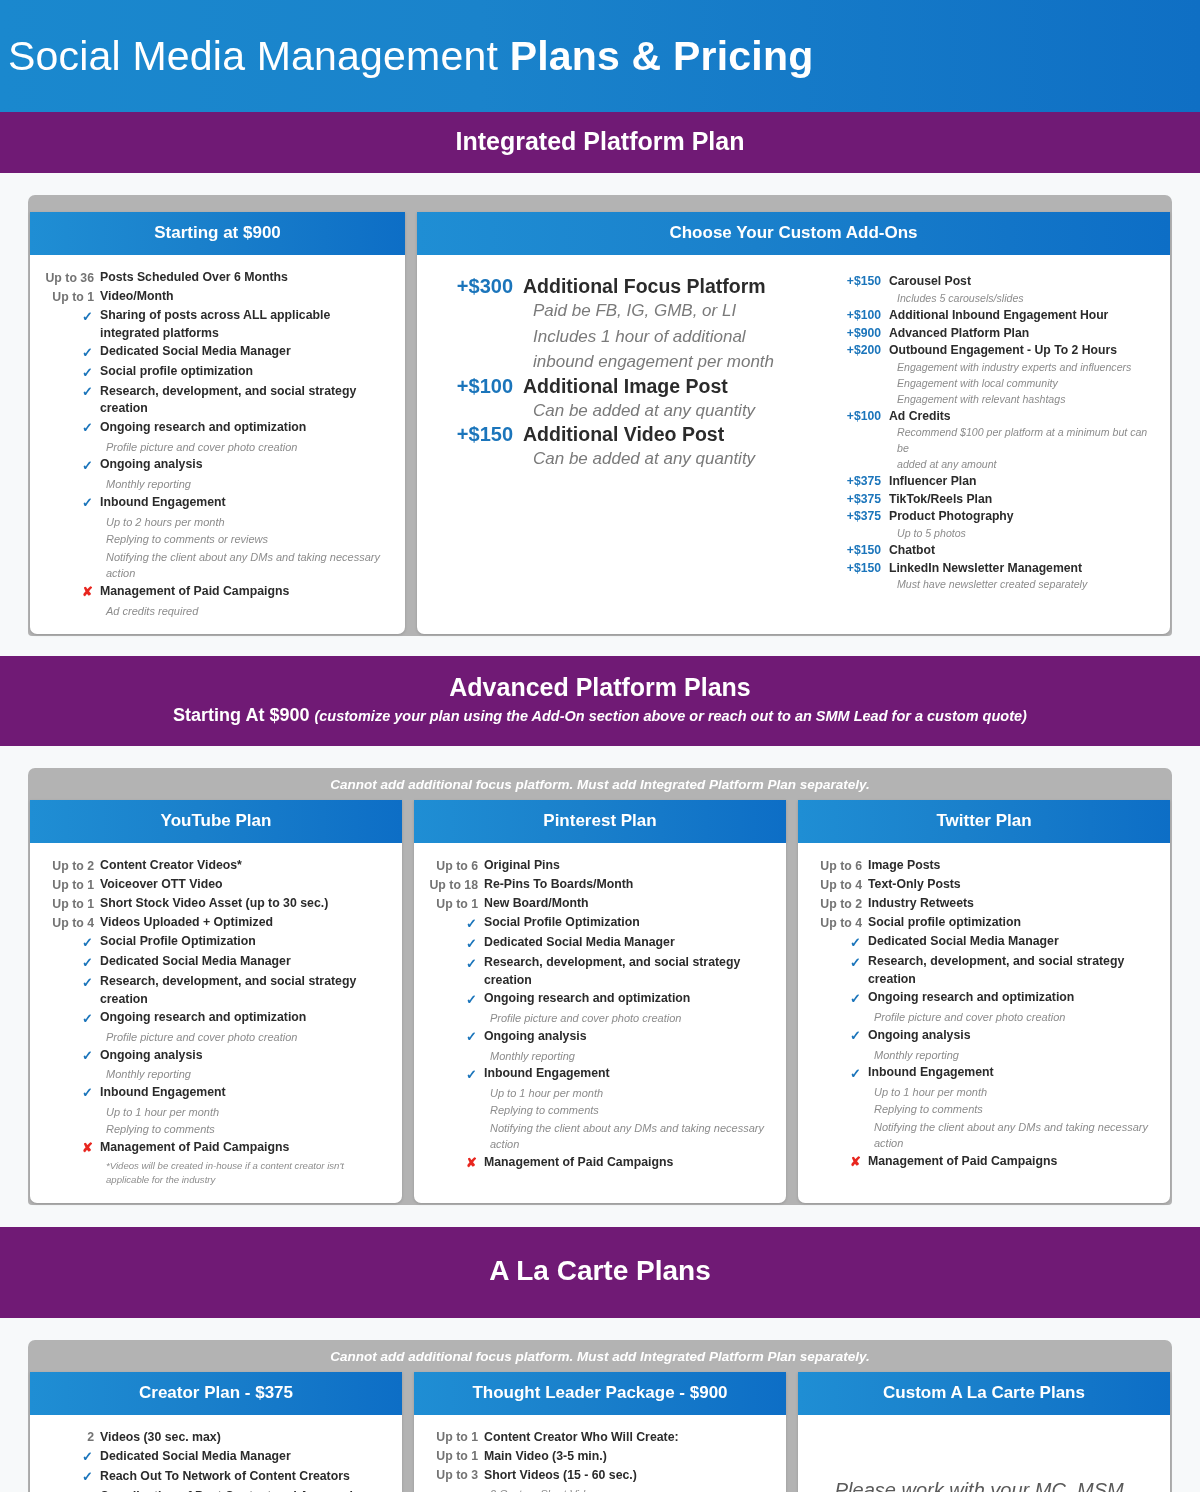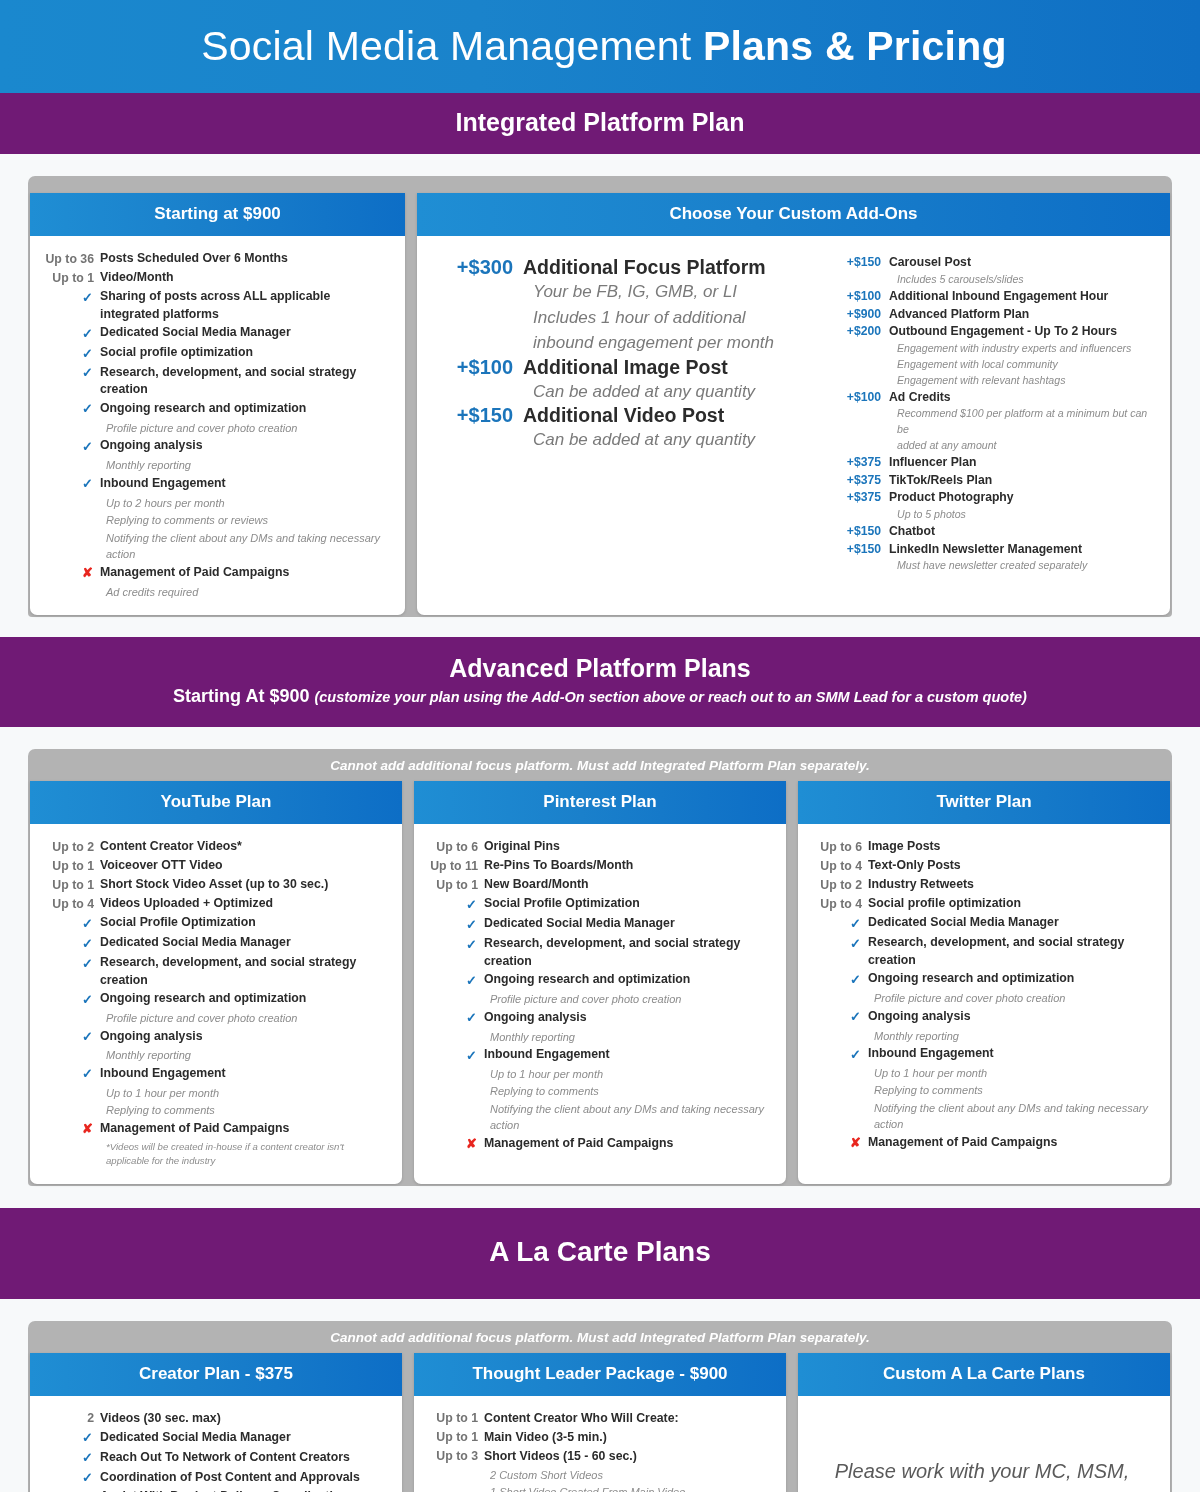--- a/index.html
+++ b/index.html
@@ -6,23 +6,23 @@
   html, body {
     width: 1200px;
     background: #f4f6f8;
     font-family: "Liberation Sans", sans-serif;
     color: #333;
   }
   .page { width: 1200px; min-height: 1492px; background: #f7f9fa; position: relative; }
 
   
   .main-header {
-    height: 93px;
+    height: 112px;
     background: linear-gradient(to right, #1a88ce 0%, #1a83cb 40%, #0f6fc4 100%);
-    display: flex; align-items: center; justify-content: center; padding-left: 8px;
+    display: flex; align-items: center; justify-content: flex-start; padding-left: 8px;
   }
   .main-title {
     color: #ffffff;
     font-size: 41px;
     letter-spacing: 0.2px;
     white-space: nowrap;
   }
   .main-title .light { font-weight: 300; }
   .main-title .bold { font-weight: 700; }
 
@@ -206,21 +206,21 @@
         </div>
 
         <div class="card">
           <div class="card-head">Choose Your Custom Add-Ons</div>
           <div class="addon-body">
             <div class="addon-col-left" id="addon-featured">
                 <div class="ar">
                   <span class="price">+$300</span>
                   <span class="name">Additional Focus Platform</span>
                 </div>
-                <div class="ar-sub">Your be FB, IG, GMB, or LI</div>
+                <div class="ar-sub">Paid be FB, IG, GMB, or LI</div>
                 <div class="ar-sub">Includes 1 hour of additional</div>
                 <div class="ar-sub">inbound engagement per month</div>
                 <div class="ar">
                   <span class="price">+$100</span>
                   <span class="name">Additional Image Post</span>
                 </div>
                 <div class="ar-sub">Can be added at any quantity</div>
                 <div class="ar">
                   <span class="price">+$150</span>
                   <span class="name">Additional Video Post</span>
@@ -353,21 +353,21 @@
             </div>
           </div>
           <div class="card">
             <div class="card-head">Pinterest Plan</div>
             <div class="card-body">
               <div class="feat">
                 <span class="lead num">Up to 6</span>
                 <span class="txt">Original Pins</span>
               </div>
               <div class="feat">
-                <span class="lead num">Up to 11</span>
+                <span class="lead num">Up to 18</span>
                 <span class="txt">Re-Pins To Boards/Month</span>
               </div>
               <div class="feat">
                 <span class="lead num">Up to 1</span>
                 <span class="txt">New Board/Month</span>
               </div>
               <div class="feat">
                 <span class="mark check">✓</span>
                 <span class="txt">Social Profile Optimization</span>
               </div>

